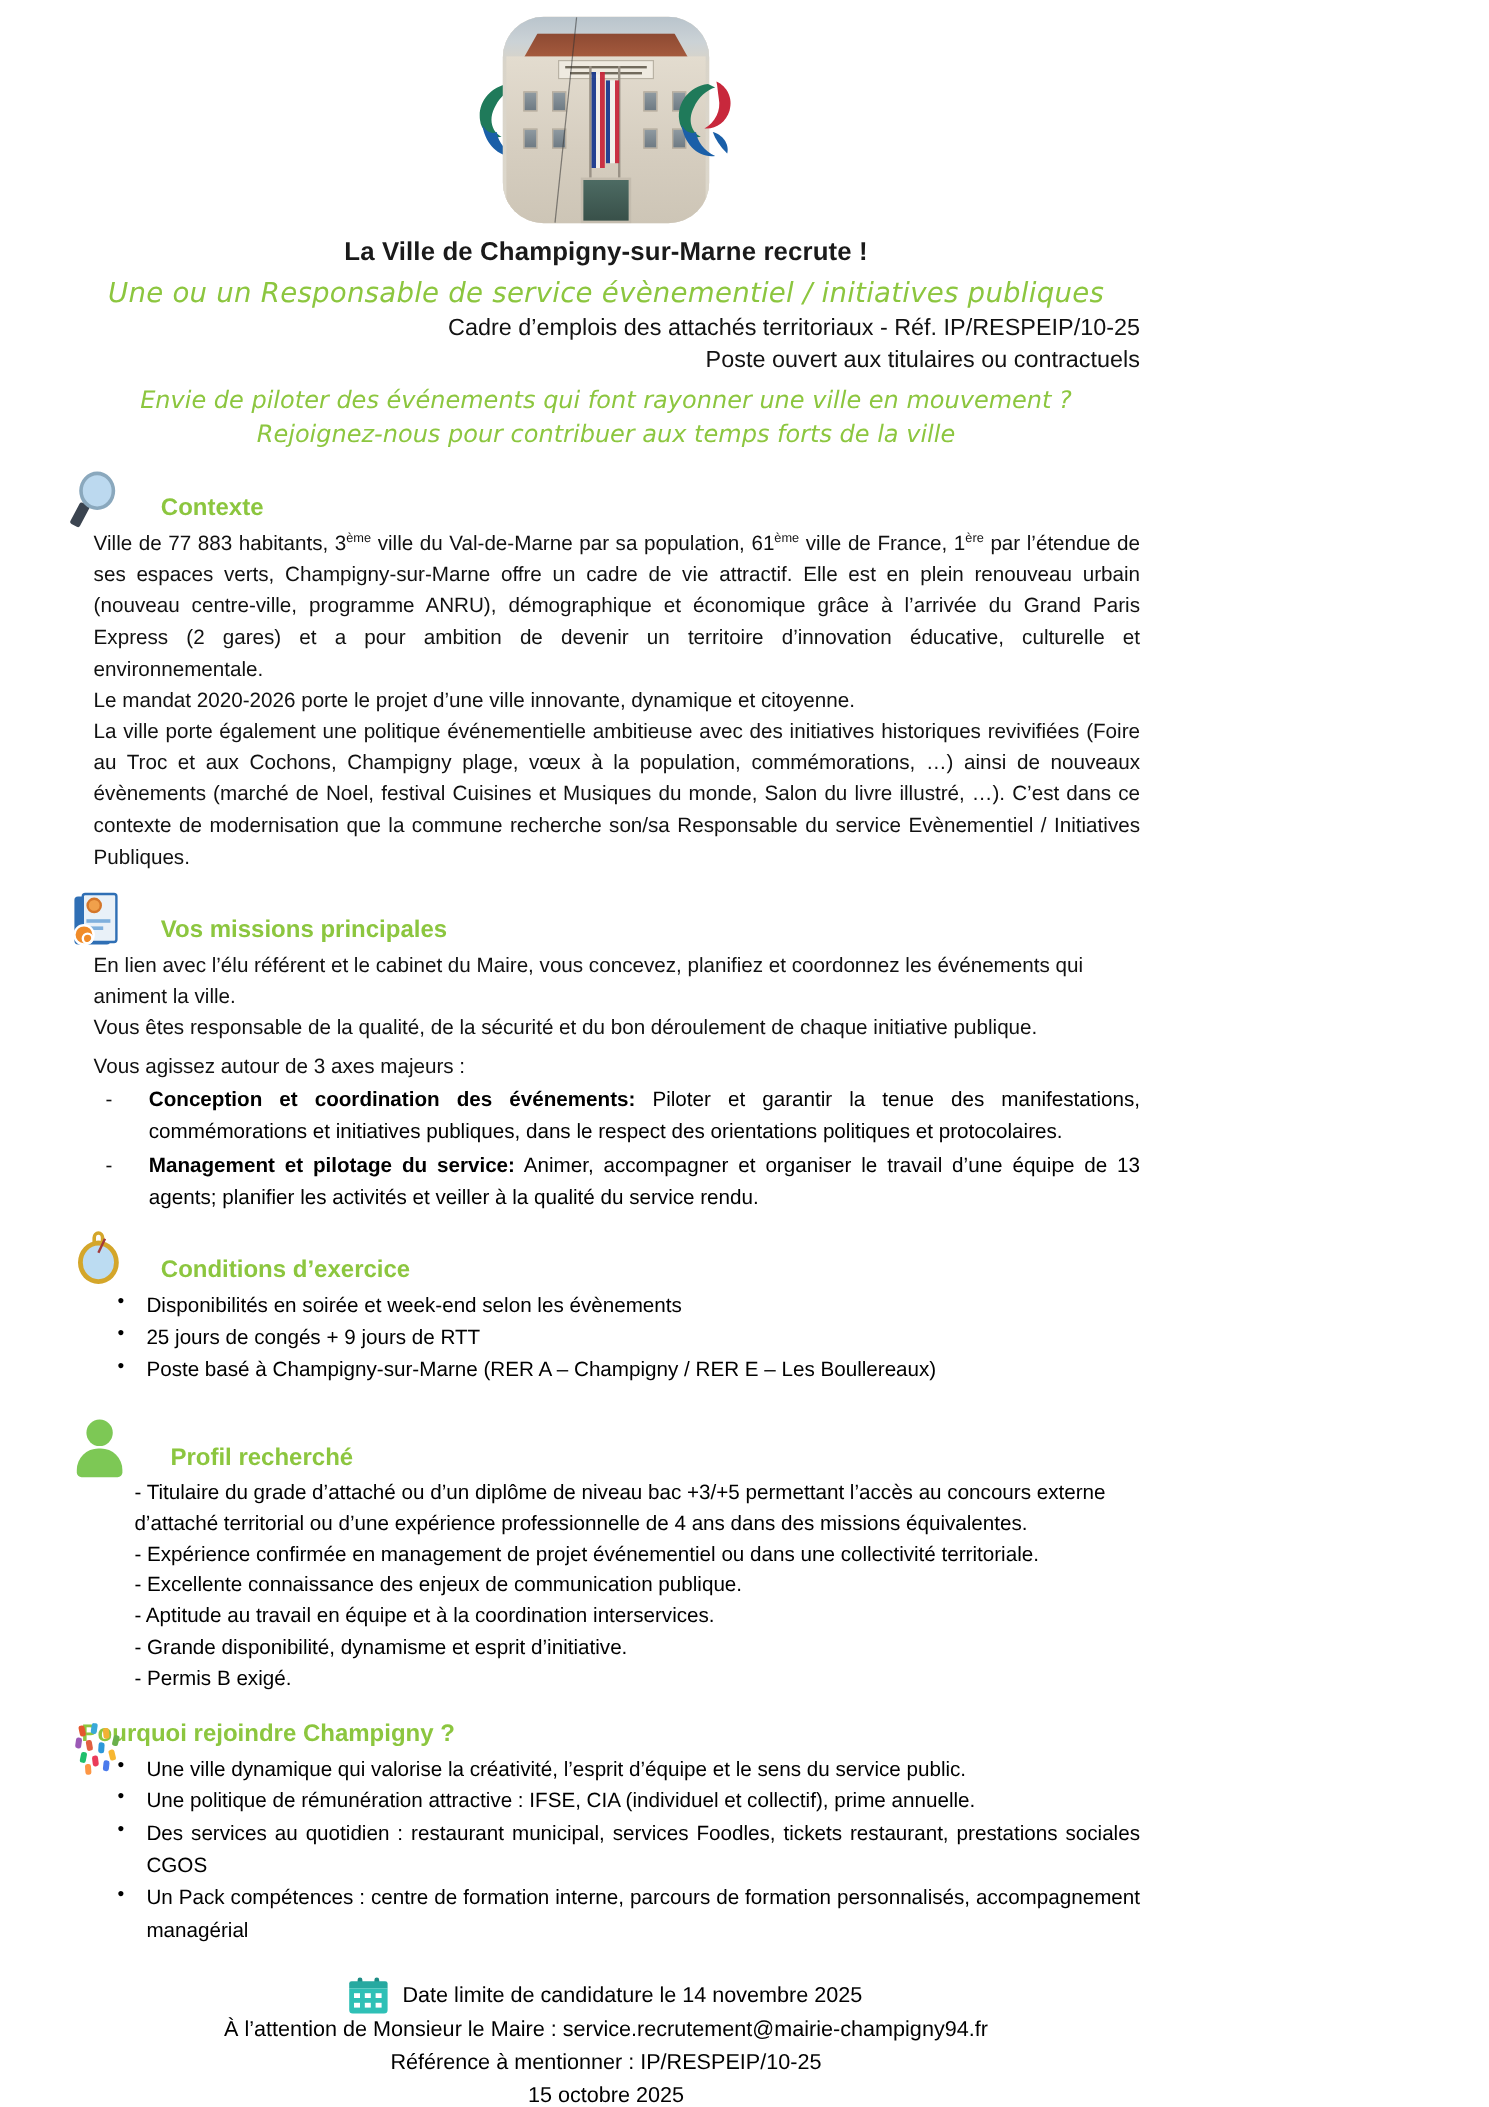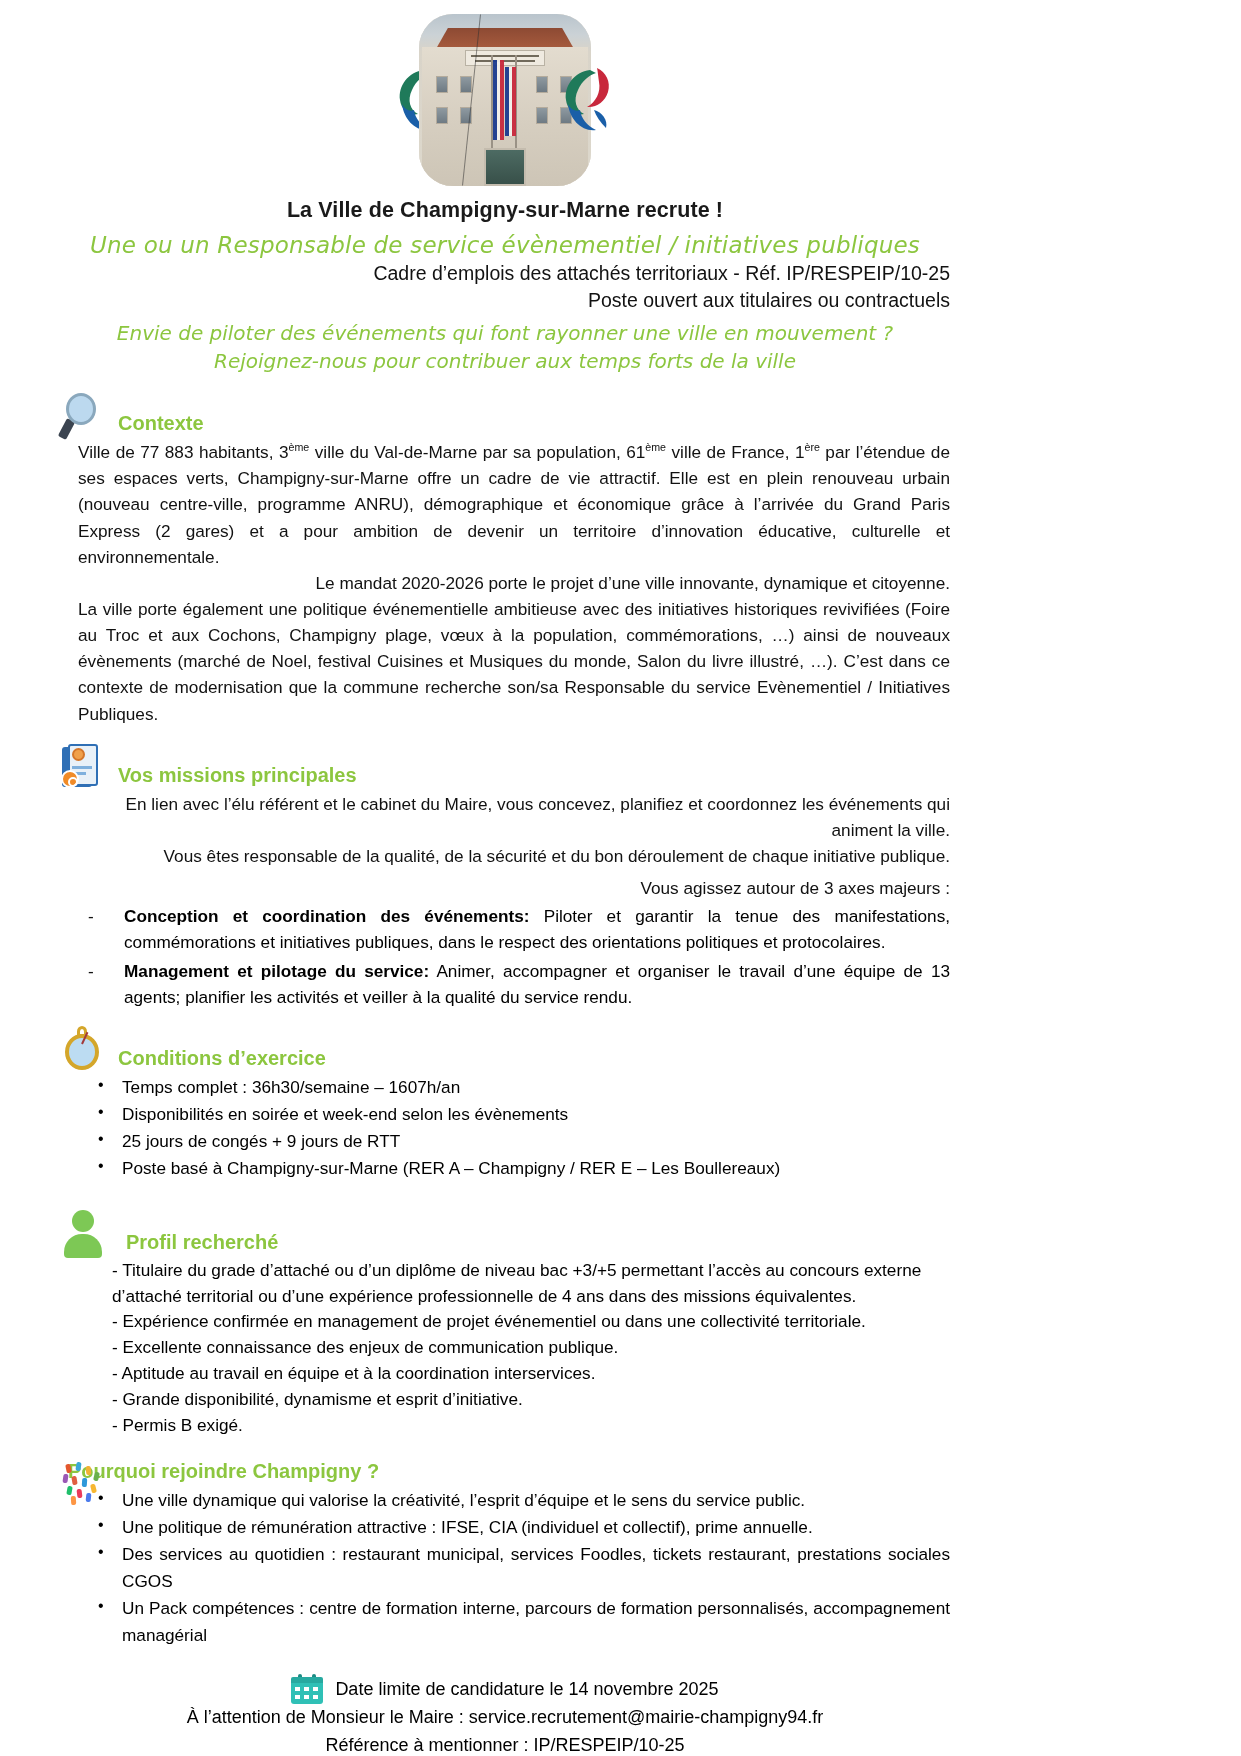--- a/index.html
+++ b/index.html
@@ -128,21 +128,21 @@
     font-style: italic;
     line-height: 1.38;
     margin: 8px 38px 0 38px;
   }
 
   
   .section { position: relative; margin-top: 16px; }
   .sec-head {
     display: flex;
     align-items: flex-end;
-    gap: 12px;
+    gap: 28px;
     margin-bottom: 2px;
   }
   .sec-icon {
     width: 46px; height: 46px;
     flex: 0 0 46px;
     position: relative;
   }
   .sec-title {
     color: #8cc63f;
     font-size: 20px;
@@ -153,21 +153,21 @@
   .sec-body { margin-left: 18px; }
 
   p.just {
     text-align: justify;
     font-size: 17.2px;
     line-height: 1.52;
     margin: 0;
     color: #111;
   }
   p.flow {
-    text-align: right;
+    text-align: left;
     font-size: 17.2px;
     line-height: 1.52;
     margin: 0;
     color: #111;
   }
   sup { font-size: .62em; vertical-align: super; }
 
   ul.dash, ul.dots {
     margin: 2px 0 0 0;
     padding: 0;
@@ -399,21 +399,20 @@
     <div class="sec-head">
       <div class="sec-icon stopwatch">
         <div class="crown"></div>
         <div class="ring"></div>
         <div class="hand"></div>
       </div>
       <div class="sec-title">Conditions d’exercice</div>
     </div>
     <div class="sec-body">
       <ul class="dots">
-        <li>Temps complet : 36h30/semaine – 1607h/an</li>
         <li>Disponibilités en soirée et week-end selon les évènements</li>
         <li>25 jours de congés + 9 jours de RTT</li>
         <li>Poste basé à Champigny-sur-Marne (RER A – Champigny / RER E – Les Boullereaux)</li>
       </ul>
     </div>
   </div>
 
   <div class="section" style="margin-top:28px">
     <div class="sec-head">
       <div class="sec-icon person">

